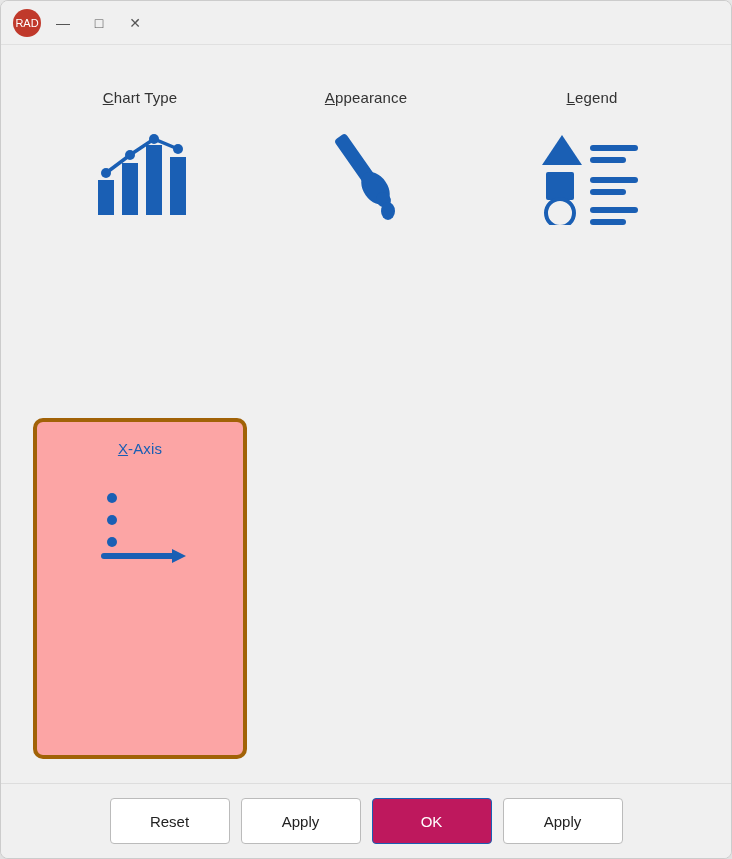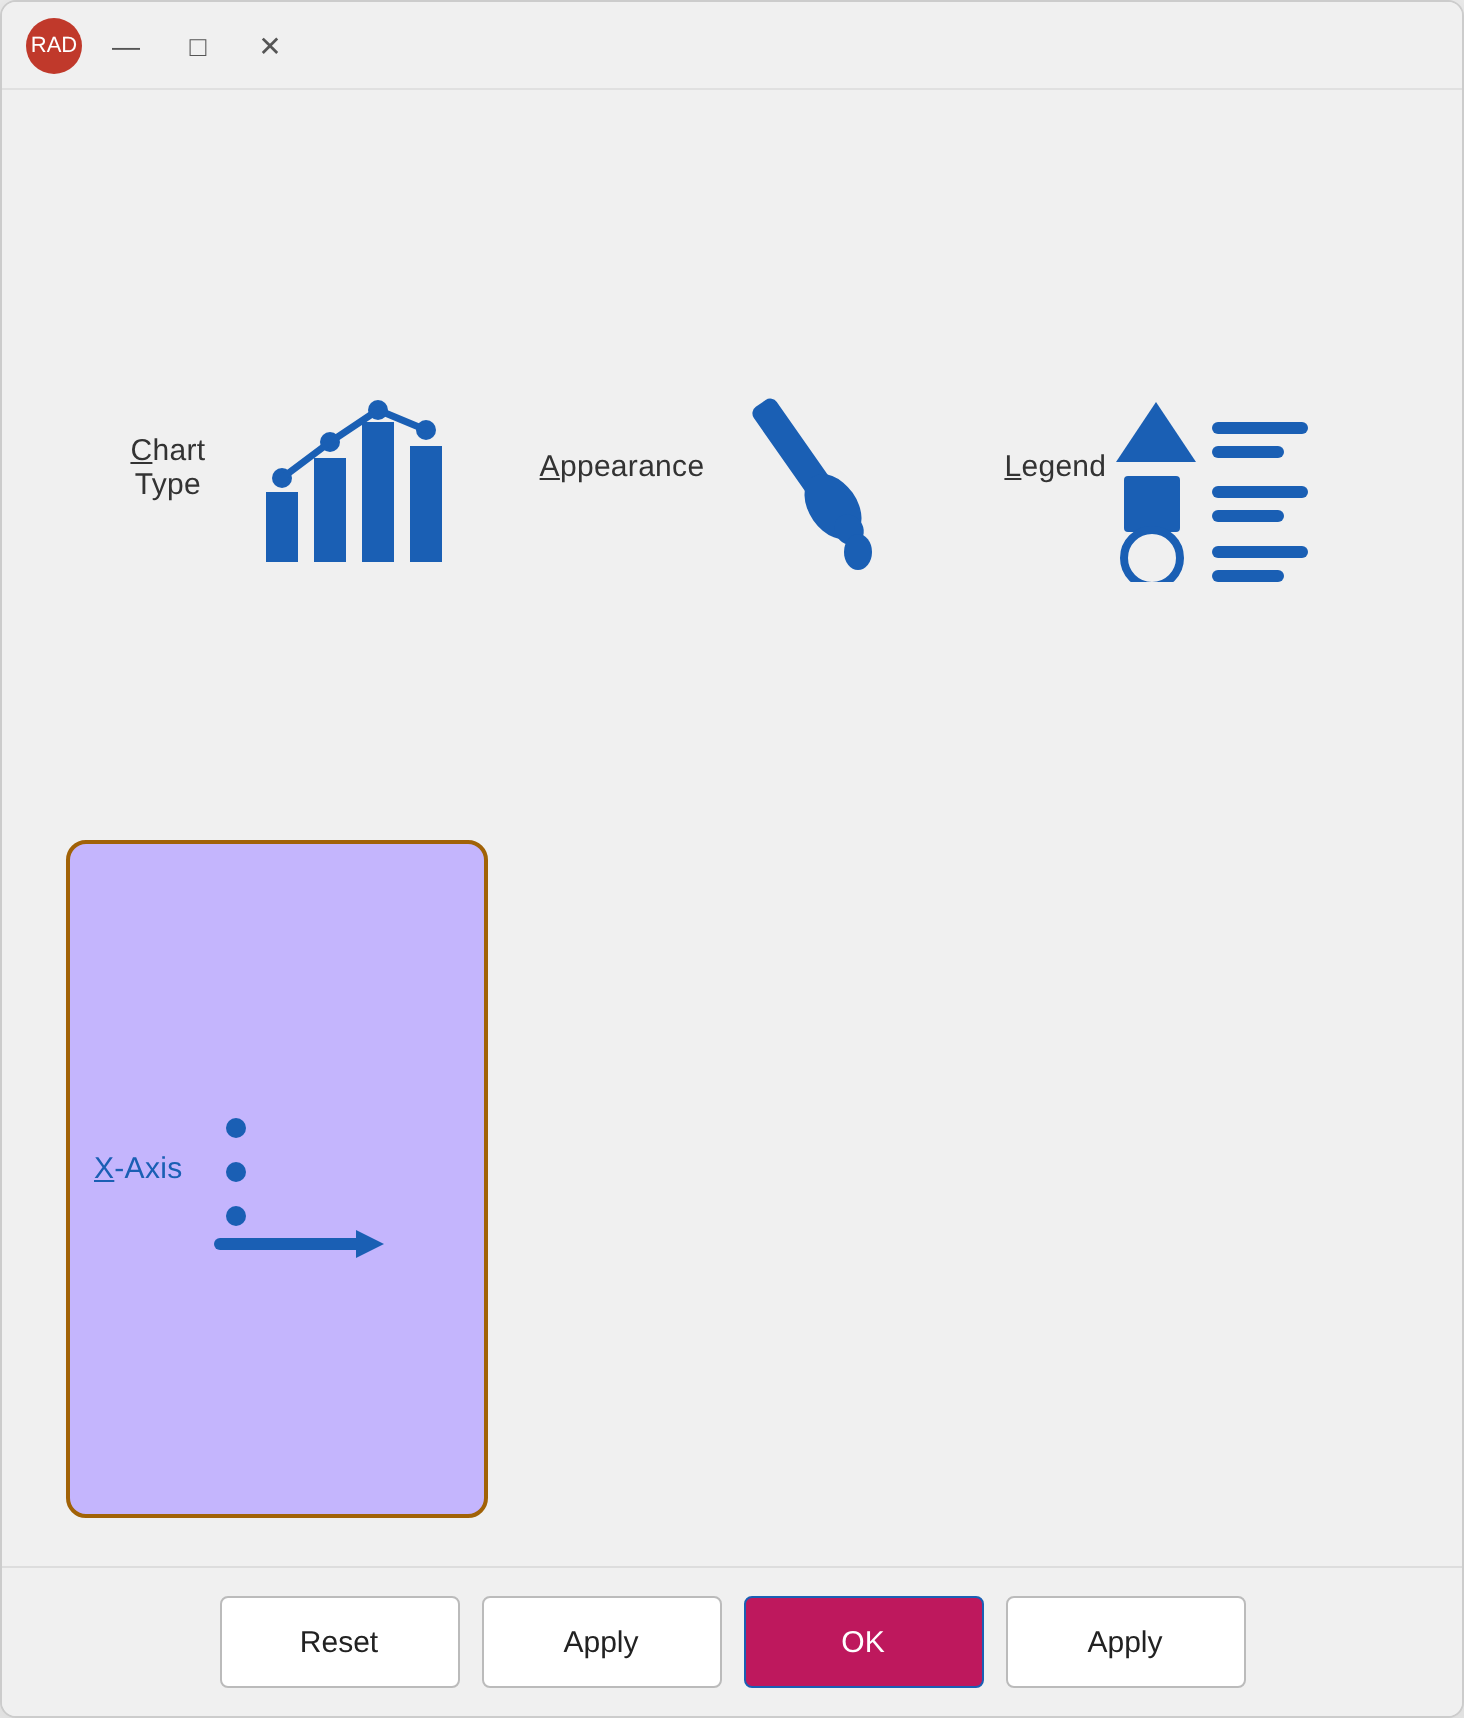--- a/index.html
+++ b/index.html
@@ -75,33 +75,33 @@
       overflow: hidden;
     }
     .grid {
       display: grid;
       grid-template-columns: repeat(3, 1fr);
       gap: 12px;
       flex: 1;
     }
     .grid-item {
       display: flex;
-      flex-direction: row;
+      flex-direction: column;
       align-items: center;
       padding: 18px 12px 14px;
       border-radius: 8px;
       cursor: pointer;
       background: transparent;
       border: 2px solid transparent;
       transition: background 0.15s;
       user-select: none;
     }
     .grid-item.selected {
-      background: #c4b5fd;
-      border: 2px solid #a16207;
+      background: #fca5a5;
+      border: 4px solid #a16207;
       border-radius: 10px;
     }
     .grid-item-label {
       font-size: 15px;
       color: #333;
       margin-bottom: 14px;
       font-weight: 400;
       text-align: center;
       letter-spacing: 0.01em;
     }

